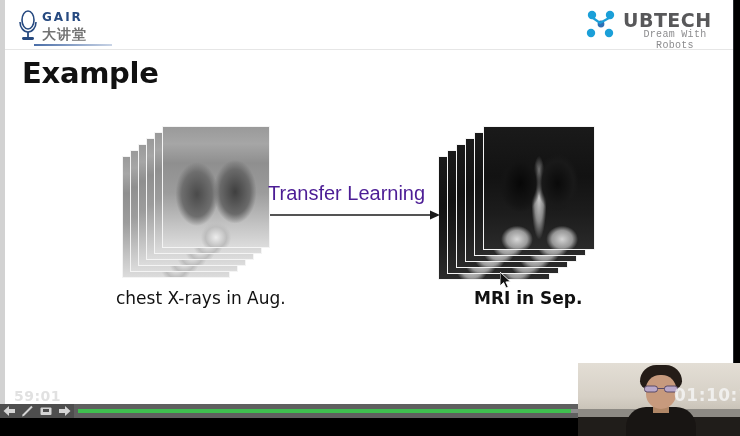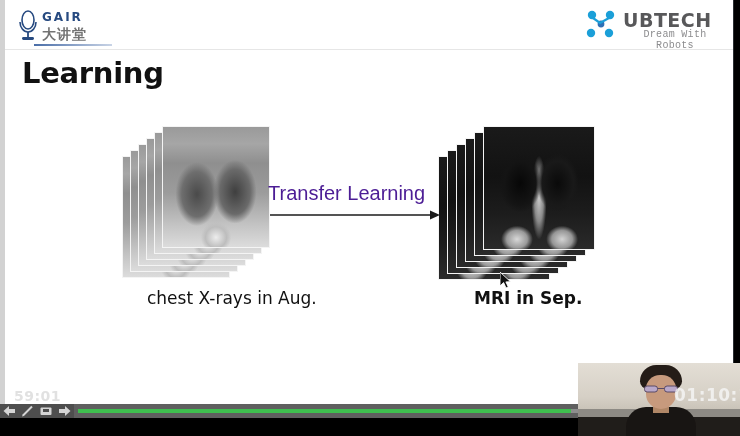--- a/index.html
+++ b/index.html
@@ -150,21 +150,21 @@
   }
 
   
   .caption {
     position: absolute;
     font-family: "DejaVu Sans", sans-serif;
     font-size: 17px;
     color: #111;
     white-space: nowrap;
   }
-  #caption-left  { left: 116px; top: 288px; margin-left: 31px; }
+  #caption-left  { left: 116px; top: 288px; }
   #caption-right { left: 474px; top: 288px; font-weight: bold; }
 
   
   #body-text {
     position: absolute;
     left: 33px; top: 340px;
     width: 682px;
     font-family: "DejaVu Sans", sans-serif;
     font-size: 16.5px;
     line-height: 27px;
@@ -320,21 +320,21 @@
         <circle cx="6" cy="24" r="4.2" fill="#1b9fd8"></circle>
         <circle cx="24" cy="24" r="4.2" fill="#1b9fd8"></circle>
         <path d="M8 9 L15 14 L24 9" fill="none" stroke="#1b9fd8" stroke-width="2.2" stroke-linecap="round"></path>
       </svg>
       <div class="ub-name">UBTECH</div>
       <div class="ub-tag">Dream With Robots</div>
     </div>
 
     <div class="header-rule"></div>
 
-    <h1 id="page-title">Learning</h1>
+    <h1 id="page-title">Example</h1>
 
     <div class="stack" style="left:122px; top:126px; width:150px; height:154px;">
       <div class="sheet" style="left:0px;  top:30px; width:108px; height:122px;">
           <div class="inner xray-inner"></div>
         </div>
       <div class="sheet" style="left:8px;  top:24px; width:108px; height:122px;">
           <div class="inner xray-inner"></div>
         </div>
       <div class="sheet" style="left:16px; top:18px; width:108px; height:122px;">
           <div class="inner xray-inner"></div>

